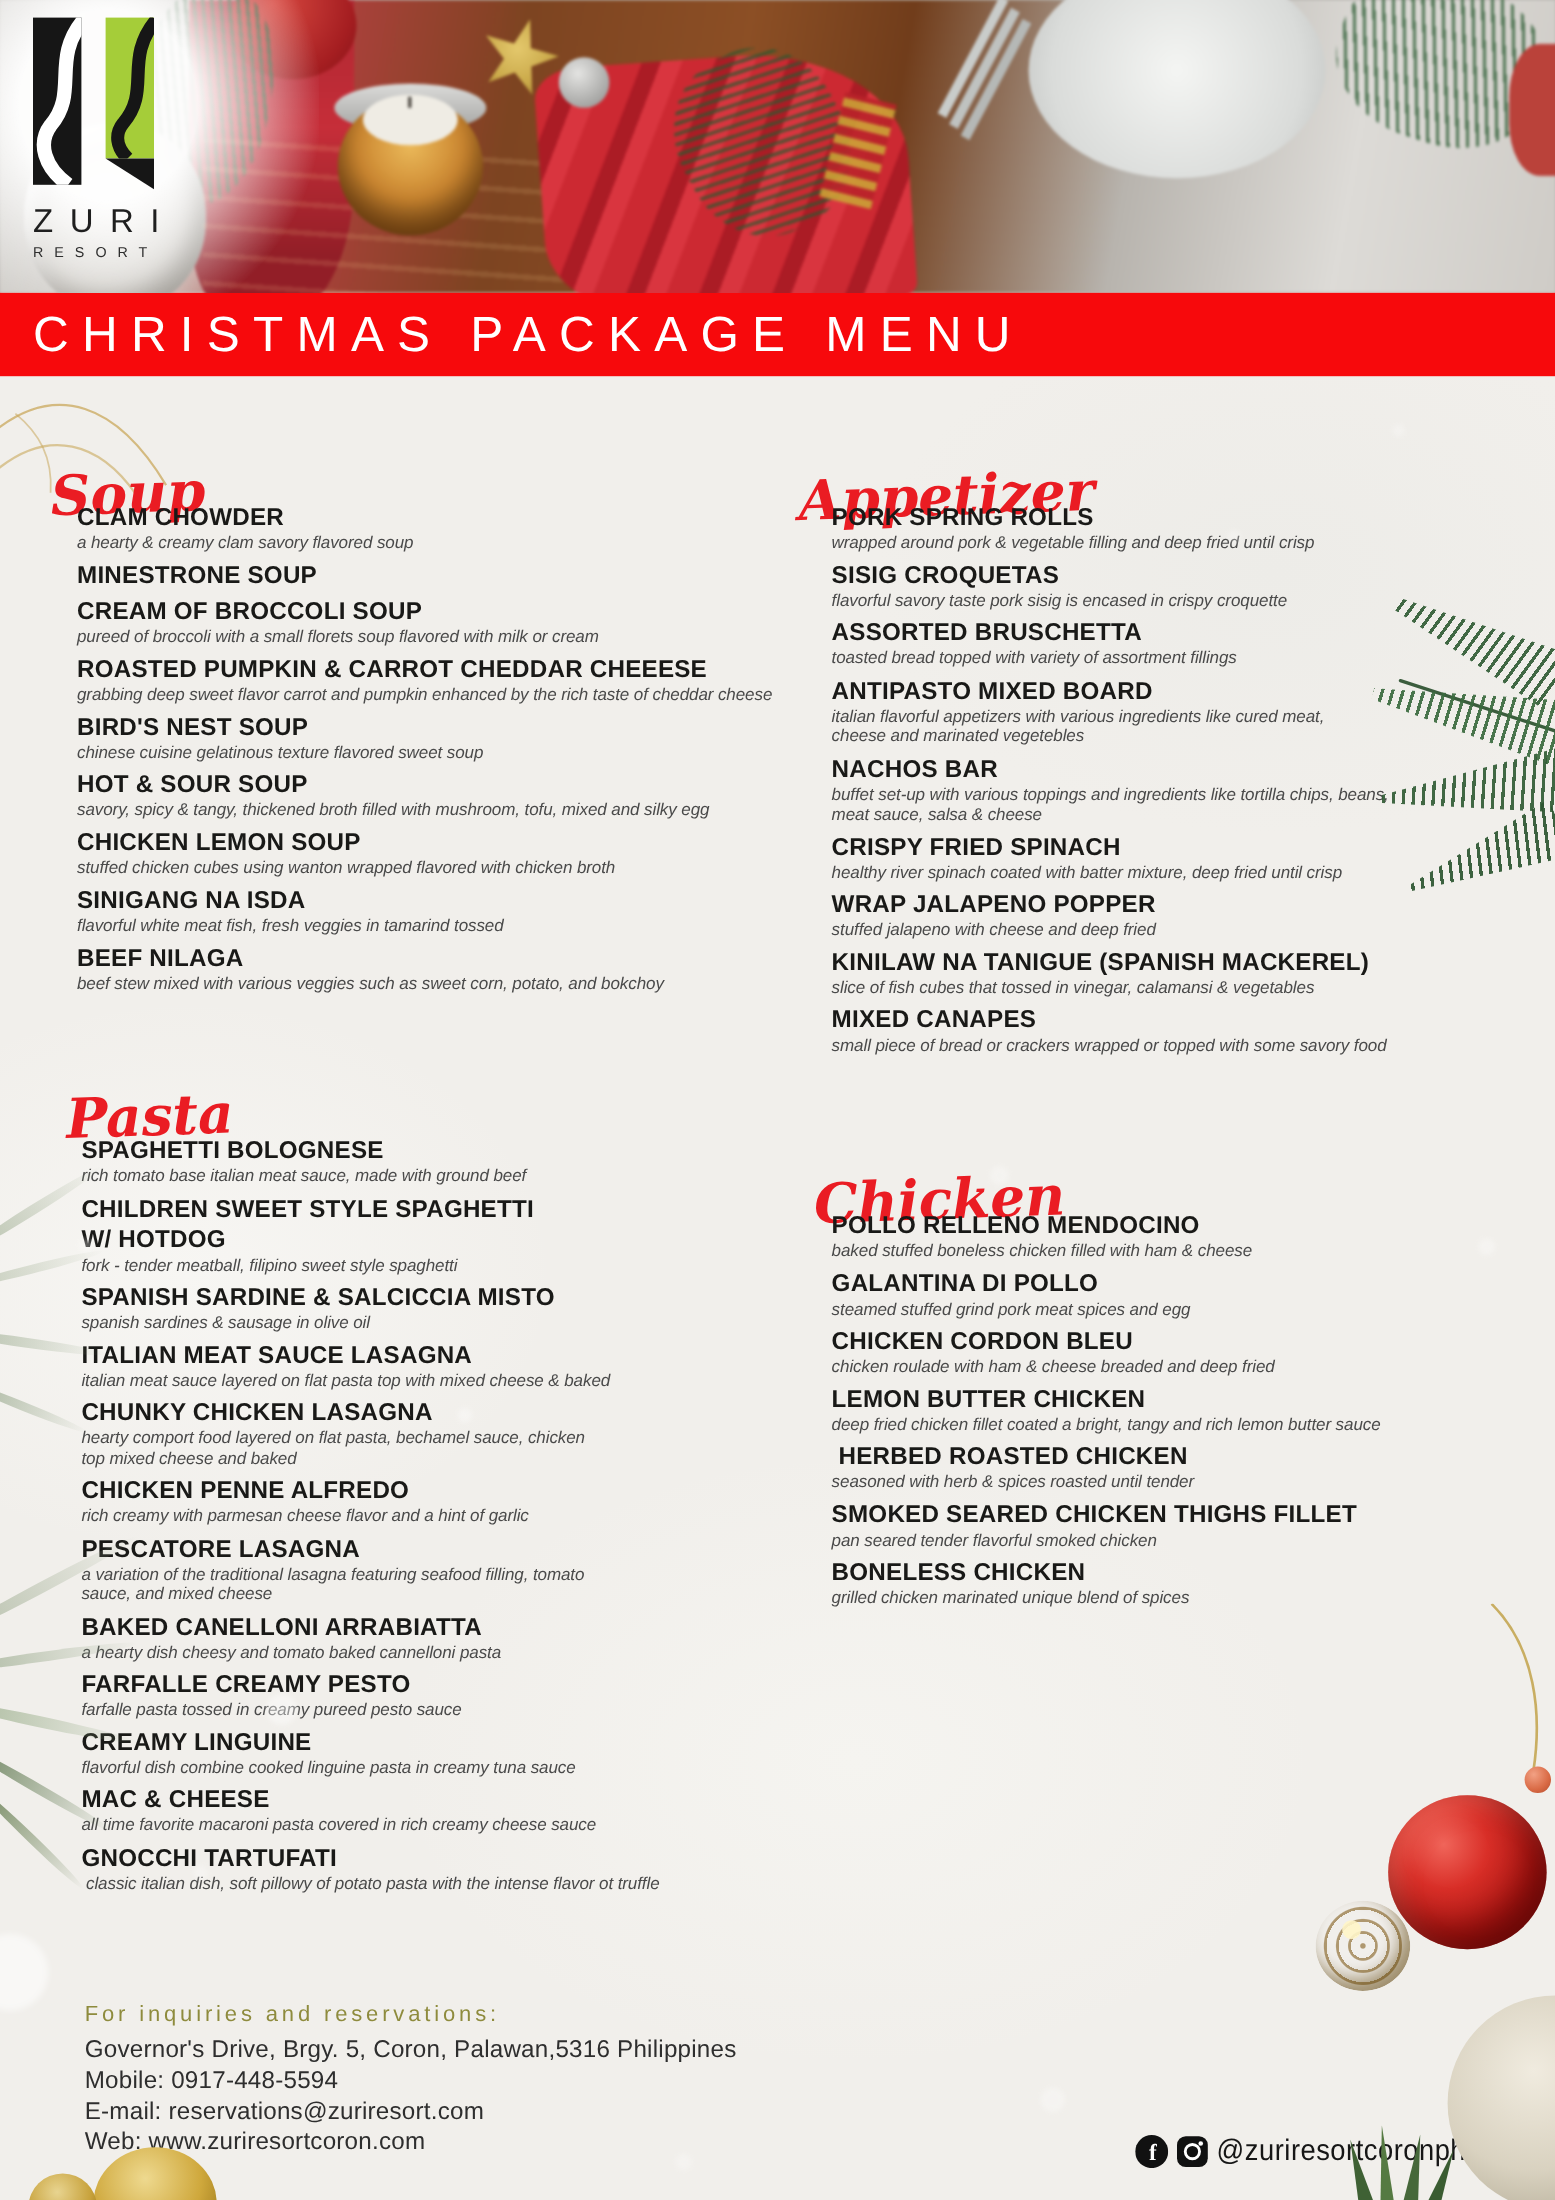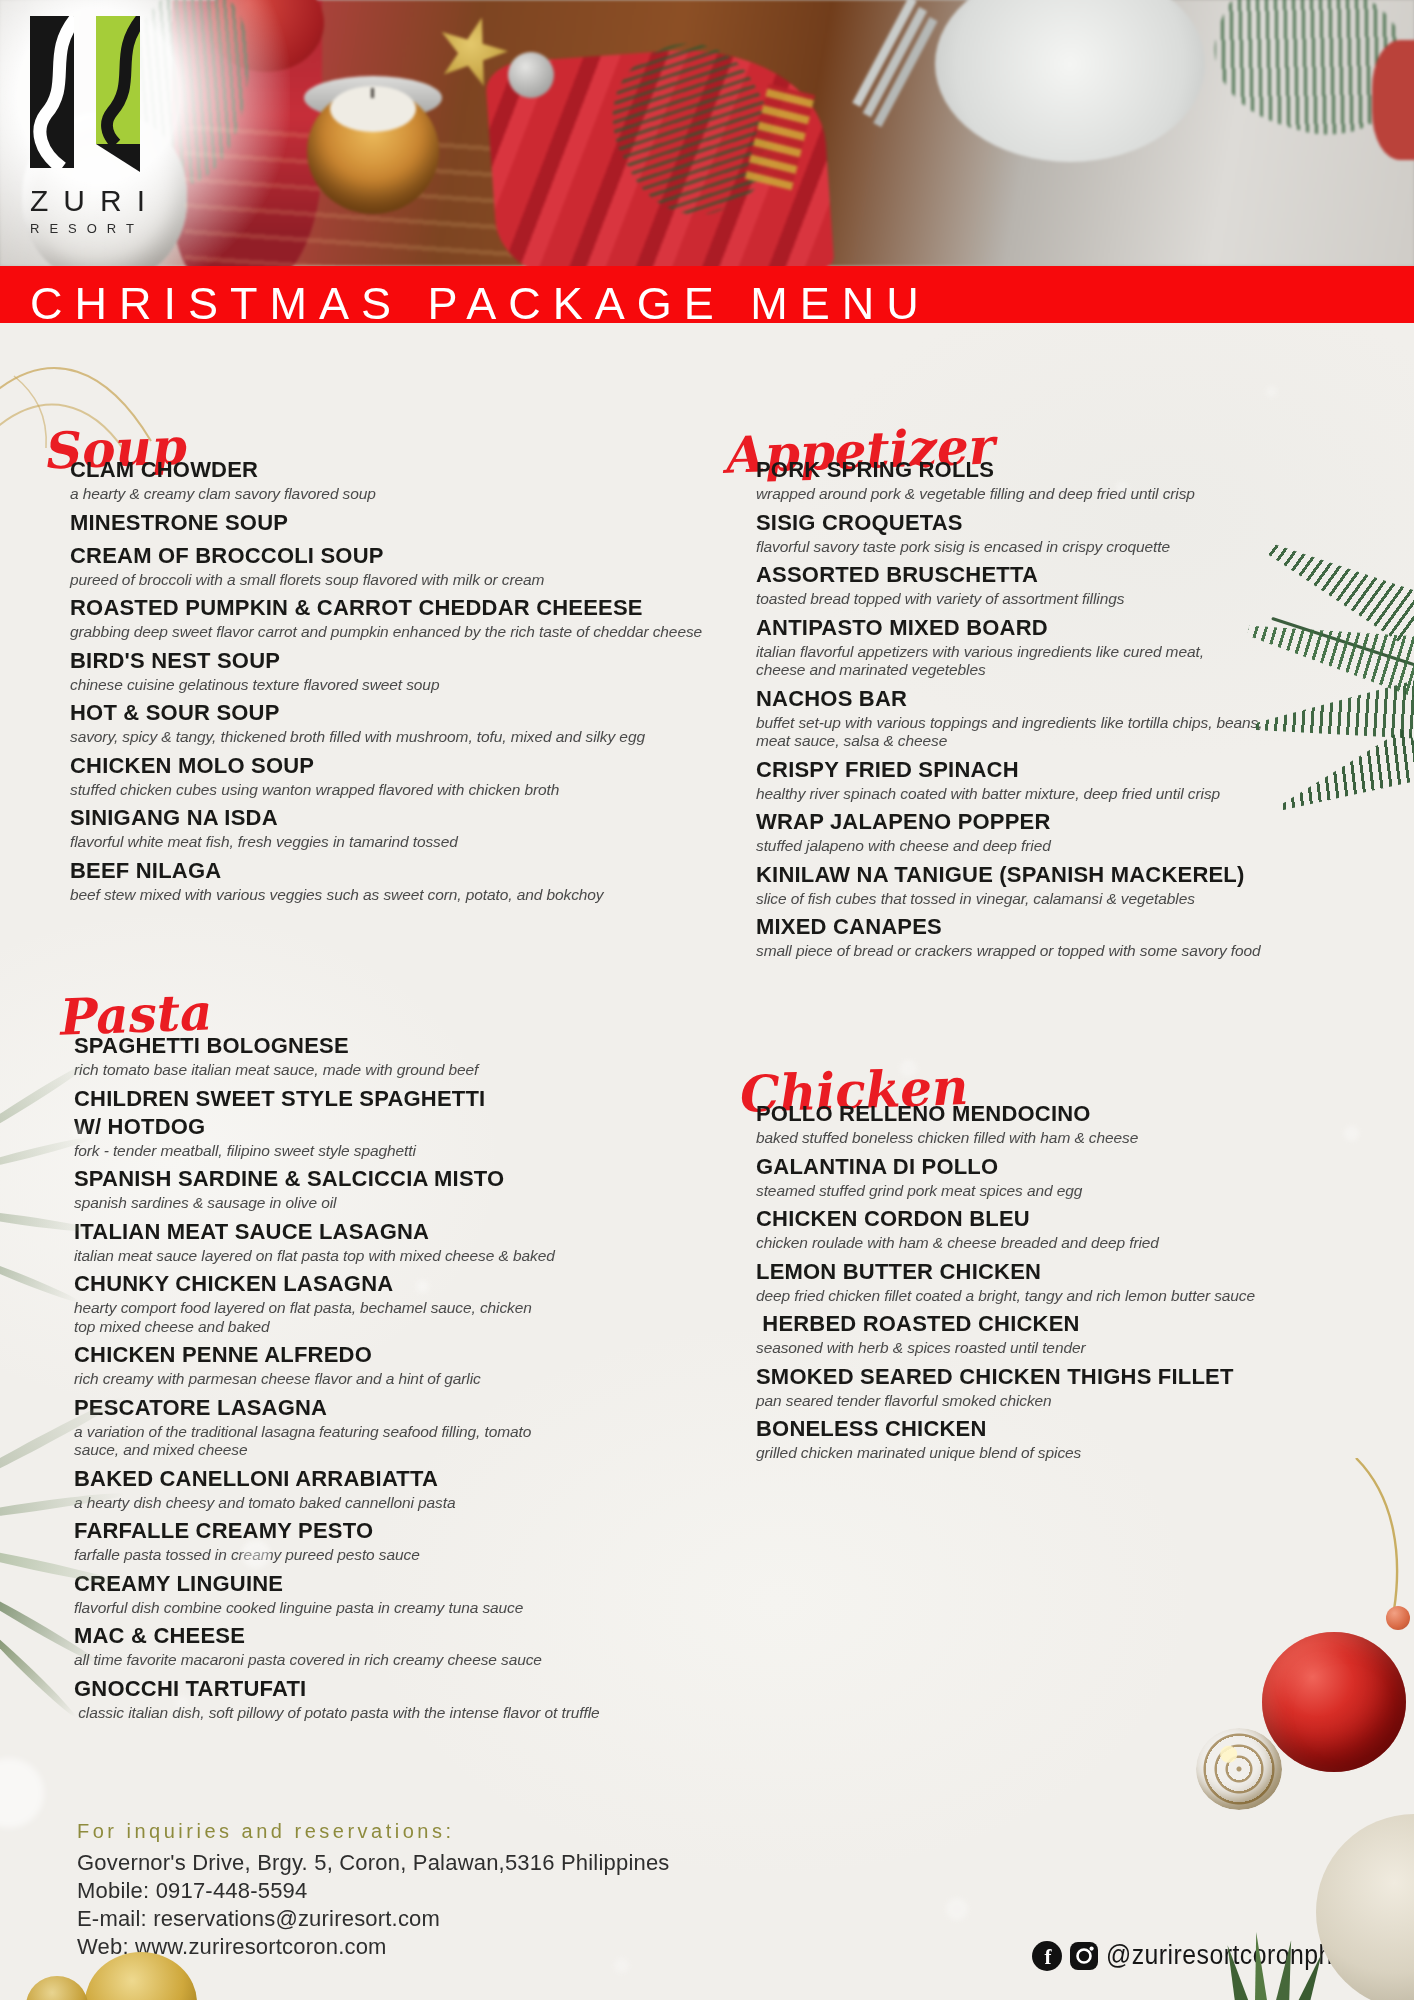--- a/index.html
+++ b/index.html
@@ -45,21 +45,21 @@
   .b-green-right{position:absolute;left:1215px;top:-20px;width:190px;height:150px;transform:rotate(18deg);border-radius:45%;
                  background:repeating-linear-gradient(70deg,#33603a 0 3px,rgba(0,0,0,0) 3px 9px);opacity:.8;}
   .b-red-corner{position:absolute;left:1372px;top:40px;width:70px;height:120px;border-radius:40%;background:#b5433c;}
   .b-wash{position:absolute;left:-40px;top:-30px;width:330px;height:330px;
           background:radial-gradient(ellipse at 42% 38%,rgba(255,255,255,.95) 30%,rgba(255,255,255,0) 72%);}
   
   .logo{position:absolute;left:30px;top:12px;width:150px;}
   .logo-text{margin-top:6px;font-size:30px;font-weight:500;letter-spacing:15px;color:#1f1f1f;}
   .logo-subtext{font-size:13px;font-weight:500;letter-spacing:10px;color:#2e2e2e;margin-top:3px;}
   
-  .band{position:absolute;left:0;top:266px;width:1414px;height:57px;background:#f7090c;}
+  .band{position:absolute;left:0;top:266px;width:1414px;height:76px;background:#f7090c;}
   .band-title{font-size:45px;font-weight:500;letter-spacing:12px;color:#ffffff;line-height:76px;padding-left:30px;white-space:nowrap;}
   
   .script{position:absolute;font-family:"DejaVu Serif", serif;font-style:italic;font-weight:bold;
           color:#ea1c23;font-size:50px;line-height:62px;transform:rotate(-2deg);}
   .items{position:absolute;width:680px;}
   .item{margin-bottom:5px;}
   .item-name{font-size:22px;font-weight:bold;color:#191917;line-height:28px;letter-spacing:.2px;white-space:pre;}
   .item-desc{font-size:15.5px;font-style:italic;color:#4a4a4a;line-height:18.5px;white-space:pre;margin-top:1px;letter-spacing:-0.1px;}
   #soup-items{left:70px;top:456px;}
   #appetizer-items{left:756px;top:456px;}
@@ -194,21 +194,21 @@
         <div class="item-name">BIRD'S NEST SOUP</div>
         <div class="item-desc">chinese cuisine gelatinous texture flavored sweet soup</div>
       </div>
 
       <div class="item">
         <div class="item-name">HOT &amp; SOUR SOUP</div>
         <div class="item-desc">savory, spicy &amp; tangy, thickened broth filled with mushroom, tofu, mixed and silky egg</div>
       </div>
 
       <div class="item">
-        <div class="item-name">CHICKEN MOLO SOUP</div>
+        <div class="item-name">CHICKEN LEMON SOUP</div>
         <div class="item-desc">stuffed chicken cubes using wanton wrapped flavored with chicken broth</div>
       </div>
 
       <div class="item">
         <div class="item-name">SINIGANG NA ISDA</div>
         <div class="item-desc">flavorful white meat fish, fresh veggies in tamarind tossed</div>
       </div>
 
       <div class="item">
         <div class="item-name">BEEF NILAGA</div>

